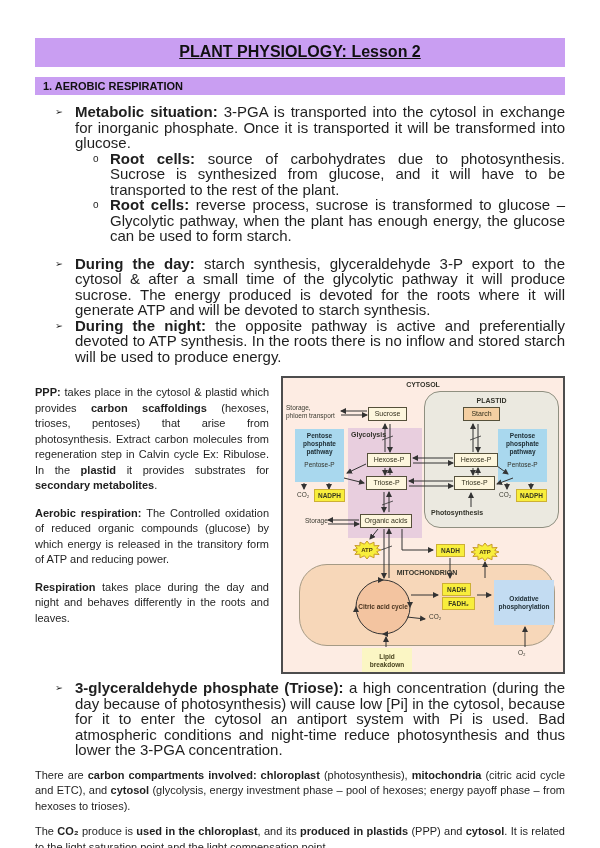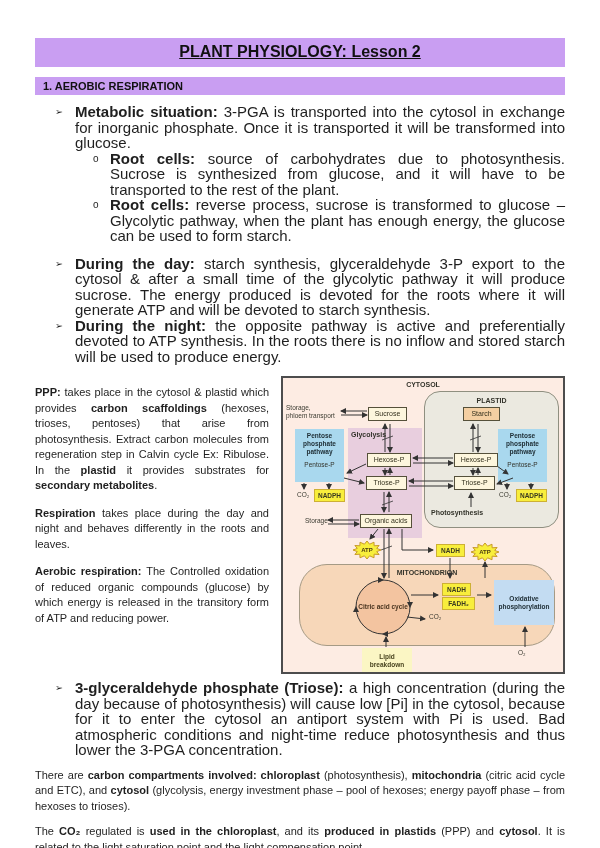--- a/index.html
+++ b/index.html
@@ -98,22 +98,22 @@
       </div>
       <div class="li l1">
         <span class="m">➢</span>
         <div class="t"><b>During the night: </b><span>the opposite pathway is active and preferentially devoted to ATP synthesis. In the roots there is no inflow and stored starch will be used to produce energy.</span></div>
       </div>
     </div>
 
     <div class="two-col">
       <div class="left-col">
         <p><b>PPP: </b><span>takes place in the cytosol &amp; plastid which provides </span><b>carbon scaffoldings</b><span> (hexoses, trioses, pentoses) that arise from photosynthesis. Extract carbon molecules from regeneration step in Calvin cycle Ex: Ribulose. In the </span><b>plastid</b><span> it provides substrates for </span><b>secondary metabolites</b><span>.</span></p>
+        <p><b>Aerobic respiration: </b><span>The Controlled oxidation of reduced organic compounds (glucose) by which energy is released in the transitory form of ATP and reducing power.</span></p>
         <p><b>Respiration</b><span> takes place during the day and night and behaves differently in the roots and leaves.</span></p>
-        <p><b>Aerobic respiration: </b><span>The Controlled oxidation of reduced organic compounds (glucose) by which energy is released in the transitory form of ATP and reducing power.</span></p>
       </div>
 
       <div class="diagram">
         <div class="dl b" style="left:0;right:0;top:3px;text-align:center;">CYTOSOL</div>
 
         <div class="compartment plastid">
           <div class="dl b" style="left:0;right:0;top:5px;text-align:center;">PLASTID</div>
         </div>
         <div class="compartment mito">
           <div class="dl b" style="left:0;right:0;top:4px;text-align:center;">MITOCHONDRION</div>
@@ -231,16 +231,16 @@
         </svg>
       </div>
     </div>
 
     <div class="li l1" style="margin-top:6px;margin-bottom:10px;">
       <span class="m">➢</span>
       <div class="t"><b>3-glyceraldehyde phosphate (Triose): </b><span>a high concentration (during the day because of photosynthesis) will cause low [Pi] in the cytosol, because for it to enter the cytosol an antiport system with Pi is used. Bad atmospheric conditions and night-time reduce photosynthesis and thus lower the 3-PGA concentration.</span></div>
     </div>
 
     <p class="body"><span>There are </span><b>carbon compartments involved: chloroplast</b><span> (photosynthesis), </span><b>mitochondria</b><span> (citric acid cycle and ETC), and </span><b>cytosol</b><span> (glycolysis, energy investment phase – pool of hexoses; energy payoff phase – from hexoses to trioses).</span></p>
-    <p class="body"><span>The </span><b>CO₂</b><span> regulated is </span><b>used in the chloroplast</b><span>, and its </span><b>produced in plastids</b><span> (PPP) and </span><b>cytosol</b><span>. It is related to the light saturation point and the light compensation point.</span></p>
+    <p class="body"><span>The </span><b>CO₂</b><span> produce is </span><b>used in the chloroplast</b><span>, and its </span><b>produced in plastids</b><span> (PPP) and </span><b>cytosol</b><span>. It is related to the light saturation point and the light compensation point.</span></p>
 
   </div>
 </div>
 
 </body></html>

